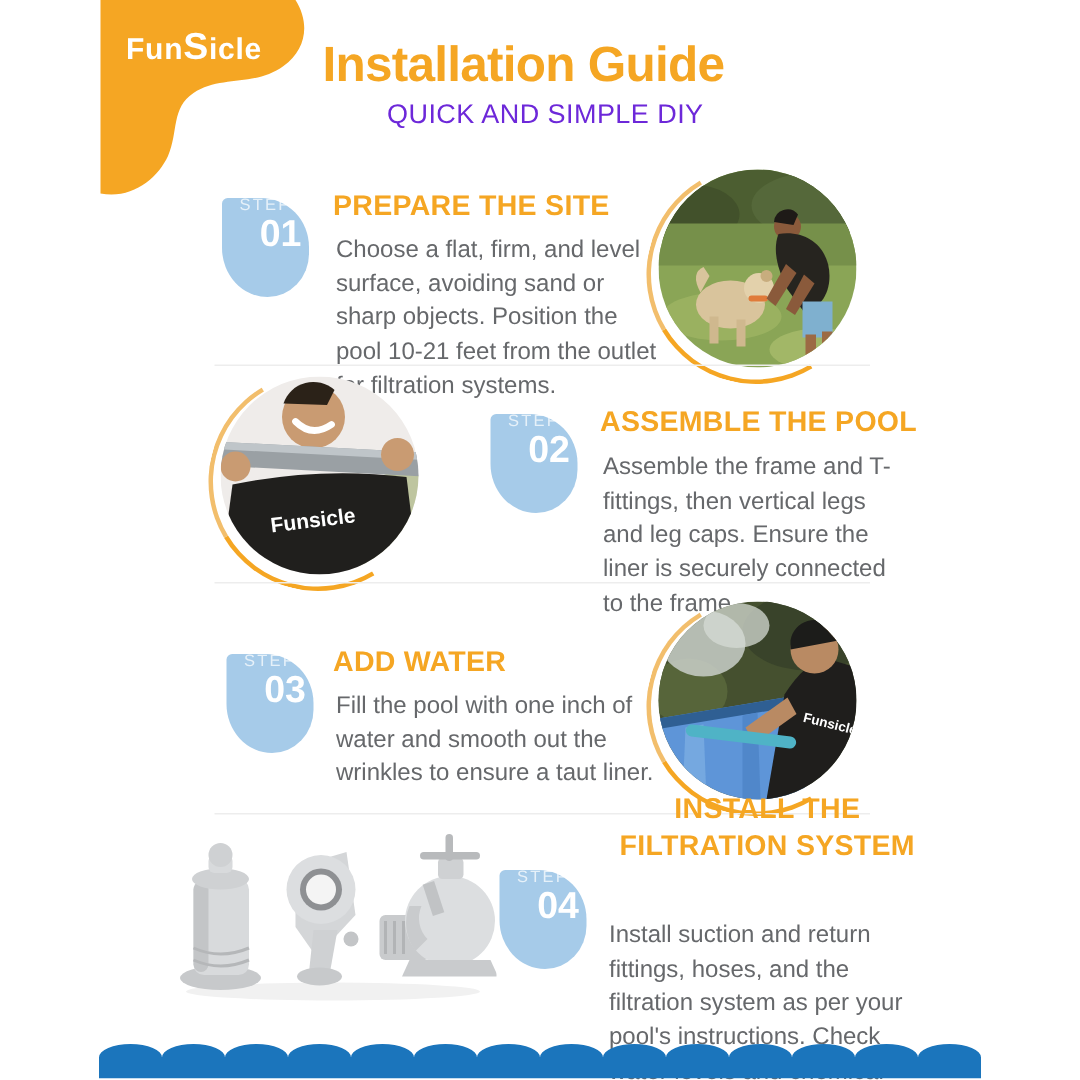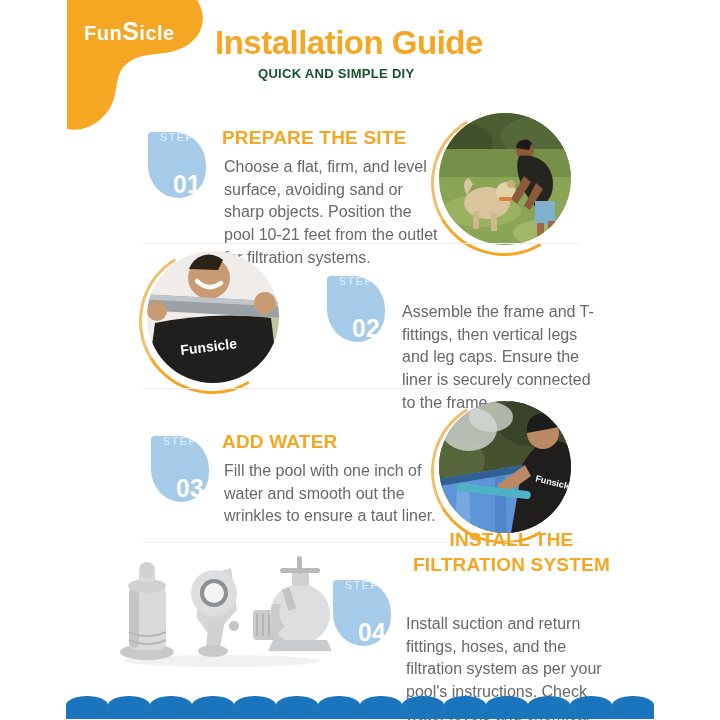--- a/index.html
+++ b/index.html
@@ -6,27 +6,27 @@
   .page{position:relative;width:720px;height:720px;background:#fff;overflow:hidden;
         font-family:"Liberation Sans",sans-serif;}
 
   
   .blob{position:absolute;left:60px;top:0;width:150px;height:140px;}
   .logo{position:absolute;left:84px;top:17px;color:#fff;font-weight:bold;font-size:20px;
         letter-spacing:.5px;}
   .logo .big-s{font-size:25px;}
   .title{position:absolute;left:213px;top:22px;margin:2px;font-size:33px;font-weight:bold;
          color:#F5A623;letter-spacing:-.5px;}
-  .subtitle{position:absolute;left:258px;top:66px;font-size:13px;font-weight:bold;
-            color:#14532d;letter-spacing:.3px;}
+  .subtitle{position:absolute;left:258px;top:66px;font-size:18px;font-weight:normal;
+            color:#6d28d9;letter-spacing:.3px;}
 
   
   .drop{position:absolute;width:58px;height:66px;background:#A6CBE9;
         border-radius:4px 58% 50% 55% / 4px 52% 46% 52%;
-        display:flex;flex-direction:column;align-items:center;justify-content:space-between;color:#fff;}
+        display:flex;flex-direction:column;align-items:center;justify-content:flex-start;color:#fff;}
   .drop .lbl{font-size:11px;letter-spacing:1.5px;color:rgba(255,255,255,.72);line-height:1;}
   .drop .num{font-size:25px;font-weight:bold;line-height:1.1;margin-left:20px;}
   .d1{left:148px;top:132px}.d2{left:327px;top:276px}.d3{left:151px;top:436px}.d4{left:333px;top:580px}
 
   .step-title{position:absolute;margin:0;font-size:19px;font-weight:bold;color:#F5A623;
               letter-spacing:.2px;text-align:center;}
   .t1{left:222px;top:127px}.t2{left:400px;top:271px}.t3{left:222px;top:431px}
   .t4{left:404px;top:528px;width:215px;line-height:1.3;}
 
   .step-body{position:absolute;margin:2px;font-size:16px;line-height:1.42;color:#66686B;}
@@ -130,20 +130,21 @@
         <rect x="-6" y="47" width="146" height="5" rx="2.5" fill="#bfc5c9" transform="rotate(3 66 55)"></rect>
       </g>
       <circle cx="10" cy="60" r="10" fill="#c99b72"></circle>
       <circle cx="118" cy="52" r="11" fill="#c99b72"></circle>
     </g>
   </svg>
   <div class="drop d2">
     <span class="lbl">STEP</span>
     <span class="num">02</span>
   </div>
+  <h2 class="step-title t2">ASSEMBLE THE POOL</h2>
   <p class="step-body b2">Assemble the frame and T-fittings, then vertical legs and leg caps. Ensure the liner is securely connected to the frame.</p>
 
   <div class="divider dv2"></div>
 
   <div class="drop d3">
     <span class="lbl">STEP</span>
     <span class="num">03</span>
   </div>
   <h2 class="step-title t3">ADD WATER</h2>
   <p class="step-body b3">Fill the pool with one inch of water and smooth out the wrinkles to ensure a taut liner.</p>

